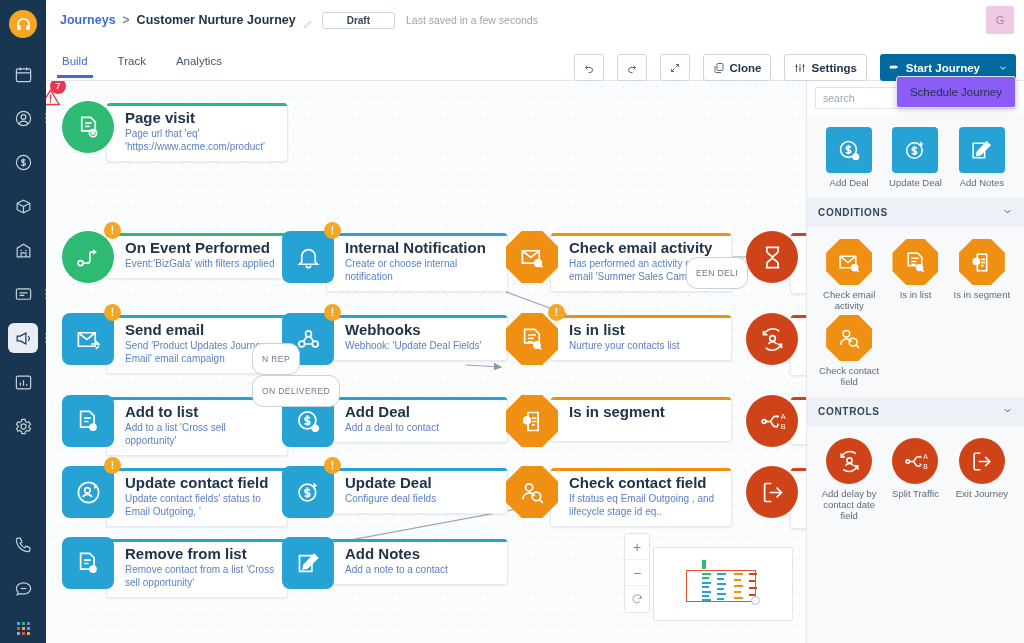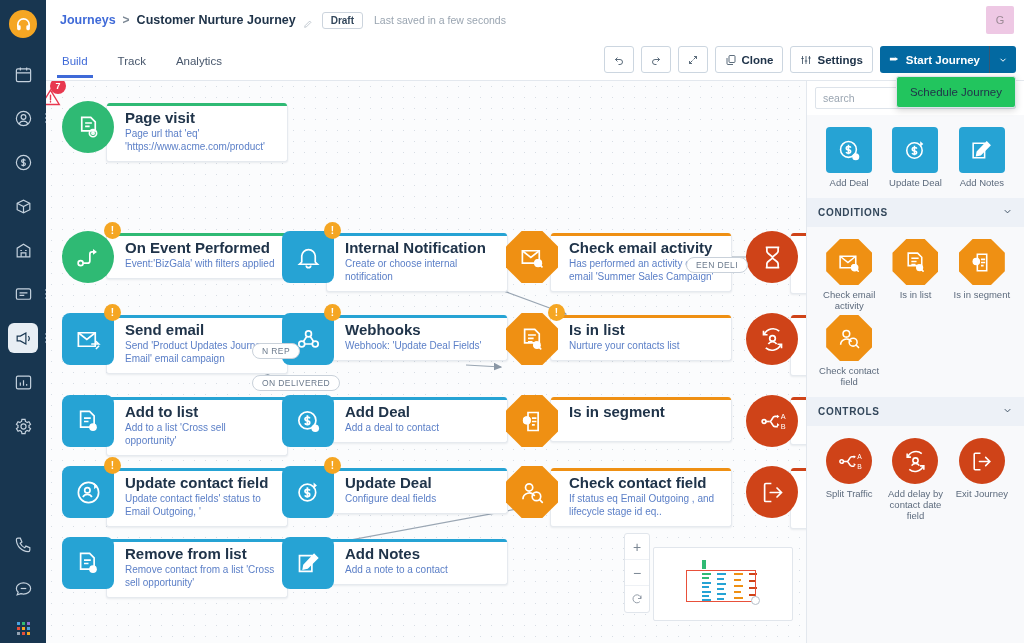--- a/index.html
+++ b/index.html
@@ -27,49 +27,49 @@
   .grid9 i{width:3px;height:3px;display:block;}
 
   
   .header{position:absolute;left:46px;top:0;right:0;height:40px;background:#fff;
     display:flex;align-items:center;padding:0 10px 0 14px;}
   .crumb-link{color:#3f6ad8;font-size:12.5px;font-weight:bold;cursor:pointer;}
   .crumb-sep{color:#7b8794;font-size:12px;margin:0 7px;font-weight:bold;}
   .crumb-title{color:#20344a;font-size:12.5px;font-weight:bold;}
   .pencil{margin-left:7px;width:10px;height:10px;}
   .pencil svg{width:10px;height:10px;stroke:#9aa5b1;fill:none;stroke-width:1.4;}
-  .draft{margin-left:9px;border:1px solid #ccd4dd;border-radius:3px;padding:2px 8px;
+  .draft{margin-left:9px;border:1px solid #ccd4dd;border-radius:3px;padding:2px 24px;
     font-size:10px;font-weight:bold;color:#33475b;}
   .savedtxt{margin-left:11px;color:#9aa5b1;font-size:10.5px;}
   .avatar{margin-left:auto;width:28px;height:28px;background:#eec8e4;border-radius:2px;
     display:flex;align-items:center;justify-content:center;color:#9c8a96;font-size:11px;}
 
   
   .tabsrow{position:absolute;left:46px;top:40px;right:0;height:41px;background:#fff;
     border-bottom:1px solid #e3e8ee;display:flex;align-items:center;padding-left:14px;}
   .tab{font-size:11.5px;color:#47566b;margin-right:26px;padding:11px 2px 10px;
     position:relative;cursor:pointer;}
   .tab.active{color:#3f6ad8;}
   .tab.active::after{content:"";position:absolute;left:-3px;right:-3px;bottom:-1px;
     height:2.5px;background:#3f6ad8;}
 
   
-  .toolbar{position:absolute;right:8px;top:46px;display:flex;align-items:flex-end;gap:7px;z-index:40;}
+  .toolbar{position:absolute;right:8px;top:54px;display:flex;align-items:flex-end;gap:13px;z-index:40;}
   .tbtn{height:27px;min-width:30px;border:1px solid #ccd6e0;border-radius:3px;background:#fff;
     display:flex;align-items:center;justify-content:center;gap:5px;padding:0 9px;
     font-size:11.5px;font-weight:bold;color:#20344a;cursor:pointer;}
   .tbtn svg{width:12px;height:12px;stroke:#33475b;fill:none;stroke-width:1.6;}
   .tbtn.icononly{padding:0;width:30px;}
   .primary{height:27px;background:#0369a1;border-radius:3px;display:flex;align-items:center;
     color:#fff;font-size:11.5px;font-weight:bold;cursor:pointer;}
   .primary .lbl{padding:0 9px 0 8px;display:flex;align-items:center;gap:6px;}
   .primary svg{width:12px;height:11px;fill:#fff;}
   .primary .caret{border-left:1px solid #3b5670;padding:0 8px;height:100%;
     display:flex;align-items:center;}
-  .schedmenu{position:absolute;right:8px;top:76px;background:#22c55e;border:1px solid #dde3ea;
+  .schedmenu{position:absolute;right:8px;top:76px;background:#8b5cf6;border:1px solid #dde3ea;
     border-radius:3px;box-shadow:0 2px 7px rgba(0,0,0,.18);padding:9px 13px;
     font-size:11.5px;color:#20344a;z-index:45;white-space:nowrap;}
 
   
   .canvas{position:absolute;left:46px;top:81px;right:0;bottom:0;overflow:hidden;
     background-color:#fbfcfd;
     background-image:radial-gradient(#d7dde4 0.9px, transparent 0.9px);
     background-size:11px 11px;}
   .edges{position:absolute;inset:0;width:100%;height:100%;}
 
@@ -90,21 +90,21 @@
   .badge{position:absolute;left:42px;top:-9px;width:17px;height:17px;border-radius:50%;
     background:#f5a623;color:#fff;font-size:10px;font-weight:bold;display:flex;
     align-items:center;justify-content:center;z-index:5;}
   .warnwrap{position:absolute;left:-22px;top:-14px;z-index:6;}
   .warncount{position:absolute;left:10px;top:-9px;width:16px;height:16px;border-radius:50%;
     background:#e8384f;color:#fff;font-size:9px;font-weight:bold;display:flex;
     align-items:center;justify-content:center;}
   .warntri svg{width:21px;height:21px;}
 
   .edgelabel{position:absolute;background:#fff;border:1px solid #c9d1da;border-radius:11px;
-    padding:2px 9px;font-size:8.5px;color:#6b7a8c;letter-spacing:.4px;white-space:nowrap;z-index:3;}
+    padding:10px 9px;font-size:8.5px;color:#6b7a8c;letter-spacing:.4px;white-space:nowrap;z-index:3;}
 
   
   .rpanel{position:absolute;right:0;top:81px;bottom:0;width:218px;background:#f8f9fb;
     border-left:1px solid #e3e8ee;z-index:30;overflow:hidden;}
   .searchrow{height:34px;display:flex;align-items:center;padding:0 8px;background:#fff;}
   .searchbox{flex:1;height:22px;border:1px solid #dde3ea;background:#fff;border-radius:2px;
     font-size:10.5px;color:#9aa5b1;display:flex;align-items:center;padding:0 7px;}
   .grp{padding:12px 10px 10px;}
   .gitems{display:grid;grid-template-columns:repeat(3,1fr);gap:4px 2px;}
   .gitem{display:flex;flex-direction:column;align-items:center;cursor:pointer;}
@@ -779,45 +779,45 @@
           <span>CONTROLS</span>
           <span><svg viewBox="0 0 24 24">
               <path d="M6 9l6 6 6-6"></path>
             </svg></span>
         </div>
         <div class="grp">
           <div class="gitems">
             <div class="gitem">
               <div class="gshape ci" style="background:#cf4318">
                 <svg viewBox="0 0 24 24" class="">
+                  <circle cx="12" cy="11" r="2.5"></circle>
+                  <path d="M8.3 16a4.4 4.4 0 017.4 0"></path>
+                  <path d="M4.6 7.5A8.6 8.6 0 0118 4.5M19.4 16.5A8.6 8.6 0 016 19.5"></path>
+                  <path d="M4 4.2v3.6h3.6M20 19.8v-3.6h-3.6"></path>
+                </svg>
+              </div>
+              <div class="glabel">Add delay by contact date field</div>
+            </div>
+            <div class="gitem">
+              <div class="gshape ci" style="background:#cf4318">
+                <svg viewBox="0 0 24 24" class="">
                   <circle cx="4.5" cy="12" r="1.7"></circle>
                   <path d="M6.2 12h3.4"></path>
                   <path d="M9.6 12c2 0 2-4.5 4.5-4.5h2.6M9.6 12c2 0 2 4.5 4.5 4.5h2.6"></path>
                   <path d="M16 5.9l2.2 1.6L16 9.1z" fill="#fff" stroke="none"></path>
                   <path d="M16 13.4l2.2 1.6-2.2 1.6z" fill="#fff" stroke="none"></path>
                   <text x="19.4" y="9.6" font-size="6.5" fill="#fff" stroke="none" font-family="Liberation Sans">A</text>
                   <text x="19.4" y="19" font-size="6.5" fill="#fff" stroke="none" font-family="Liberation Sans">B</text>
                 </svg>
               </div>
               <div class="glabel">Split Traffic</div>
             </div>
             <div class="gitem">
               <div class="gshape ci" style="background:#cf4318">
                 <svg viewBox="0 0 24 24" class="">
-                  <circle cx="12" cy="11" r="2.5"></circle>
-                  <path d="M8.3 16a4.4 4.4 0 017.4 0"></path>
-                  <path d="M4.6 7.5A8.6 8.6 0 0118 4.5M19.4 16.5A8.6 8.6 0 016 19.5"></path>
-                  <path d="M4 4.2v3.6h3.6M20 19.8v-3.6h-3.6"></path>
-                </svg>
-              </div>
-              <div class="glabel">Add delay by contact date field</div>
-            </div>
-            <div class="gitem">
-              <div class="gshape ci" style="background:#cf4318">
-                <svg viewBox="0 0 24 24" class="">
                   <path d="M11 4H6a1 1 0 00-1 1v14a1 1 0 001 1h5"></path>
                   <path d="M10 12h10M16 8l4 4-4 4" stroke-linecap="round"></path>
                 </svg>
               </div>
               <div class="glabel">Exit Journey</div>
             </div>
           </div>
         </div>
       </div>
 </div>

